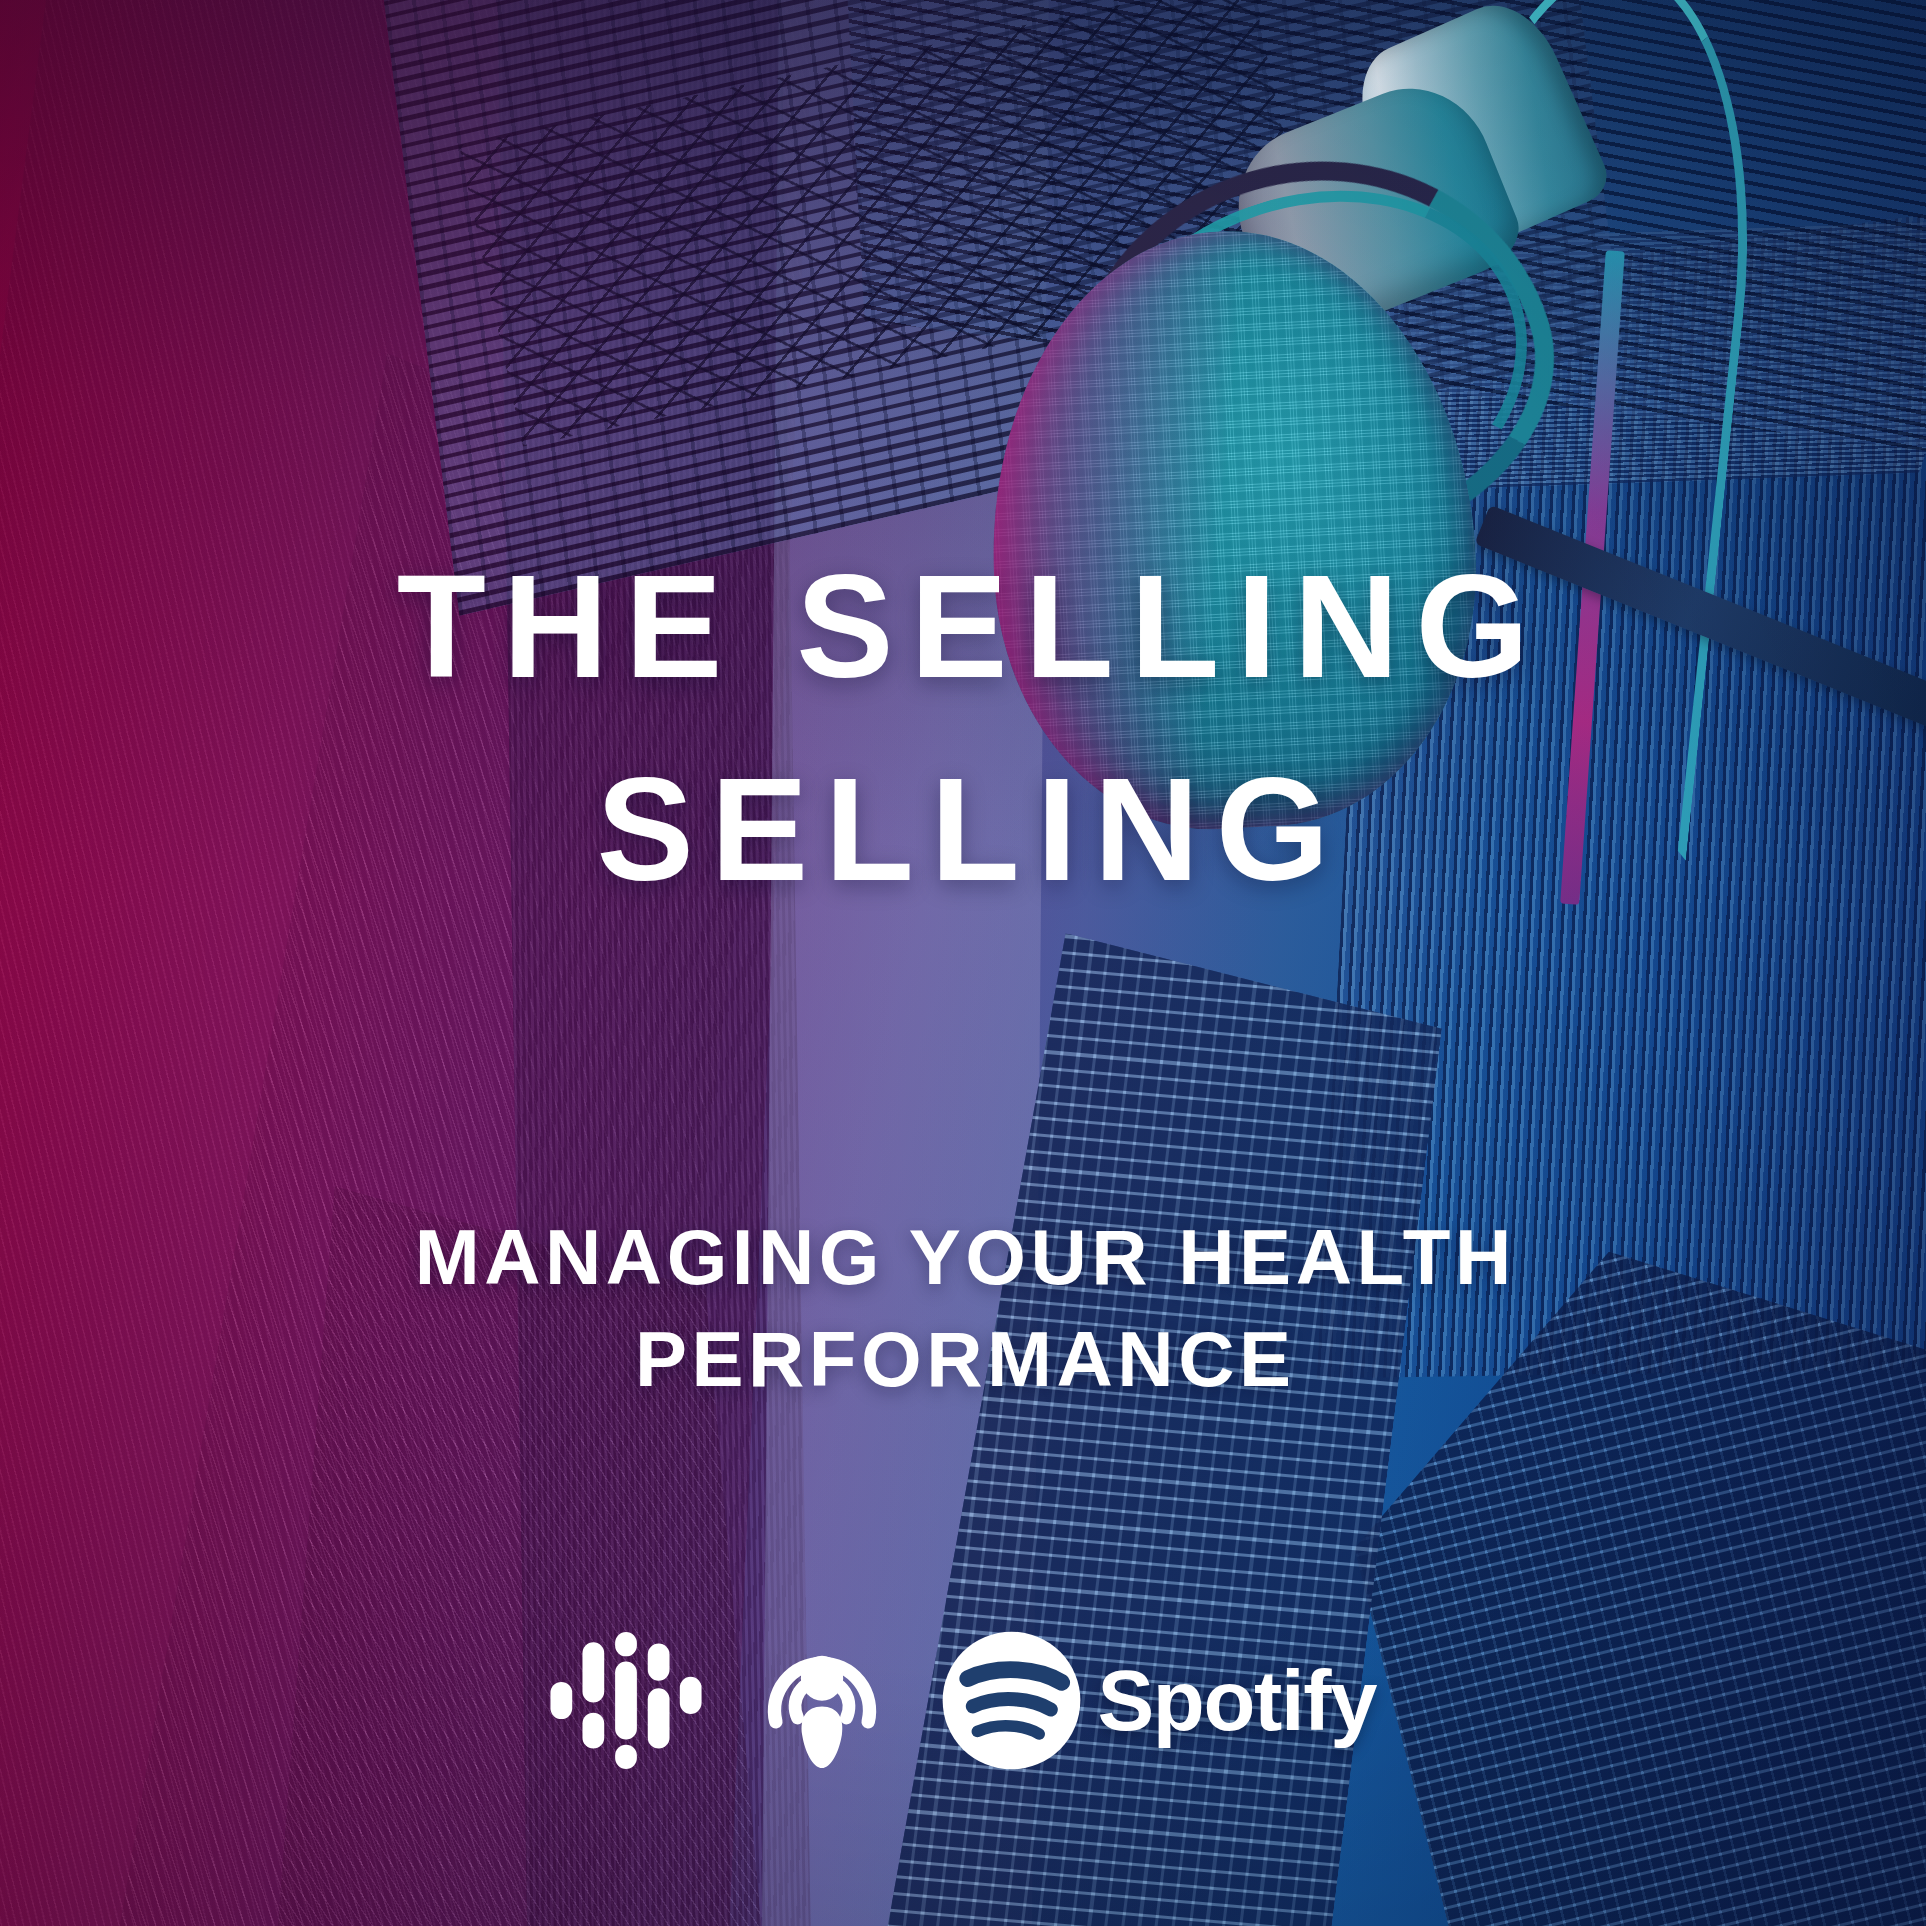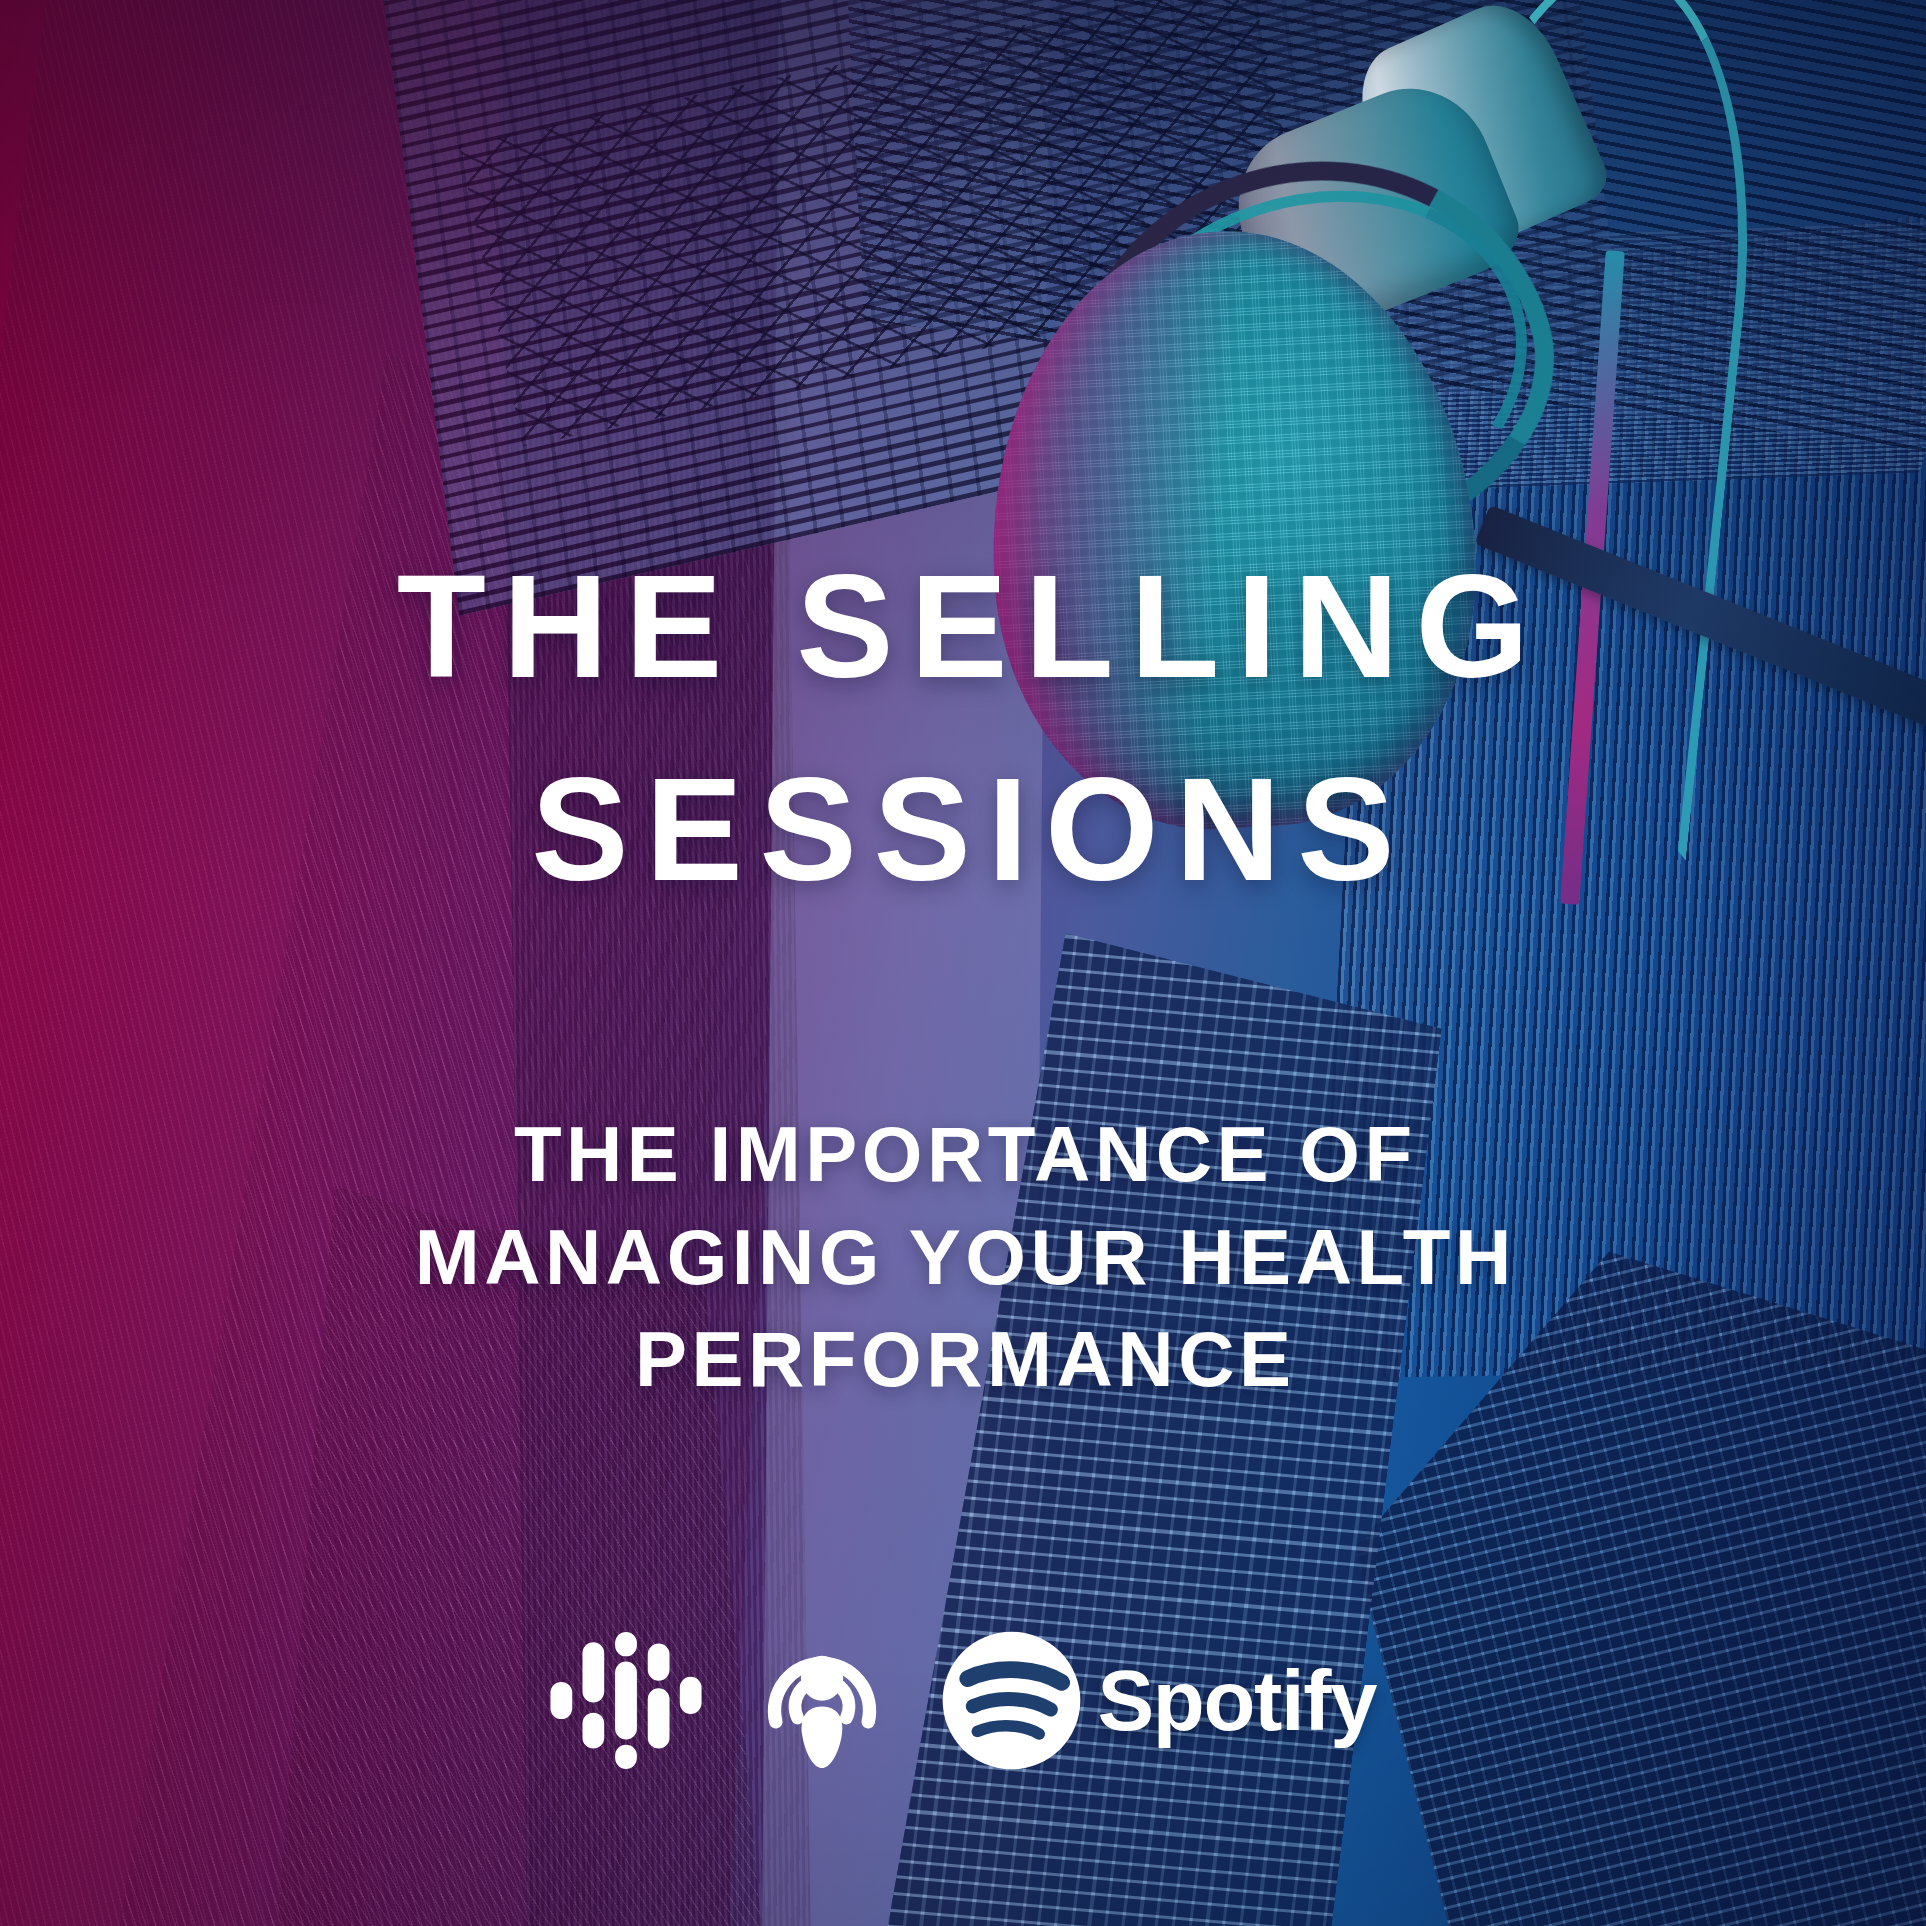--- a/index.html
+++ b/index.html
@@ -487,23 +487,22 @@
       <div class="mic-head-pink"></div>
       <div class="mic-boom"></div>
     </div>
 
     <div class="grade"></div>
     <div class="vignette"></div>
   </div>
 
   <div class="text-layer">
     <h1 class="title title-line-1">THE SELLING</h1>
-    <h1 class="title title-line-2">SESSIONS</h1>
-
-    <p class="subtitle sub-1">THE IMPORTANCE OF</p>
+    <h1 class="title title-line-2">SELLING</h1>
+
     <p class="subtitle sub-3">PERFORMANCE</p>
     <p class="subtitle sub-2">MANAGING YOUR HEALTH</p>
   </div>
 
   <div class="platforms">
 
     <div class="platform">
       <svg width="152" height="137" viewBox="0 0 236 214" aria-hidden="true">
         <g fill="#ffffff">
           <rect x="0" y="78" width="34" height="58" rx="17"></rect>

